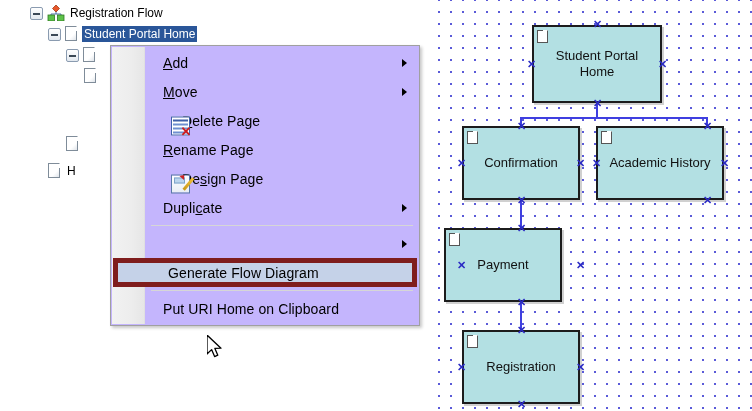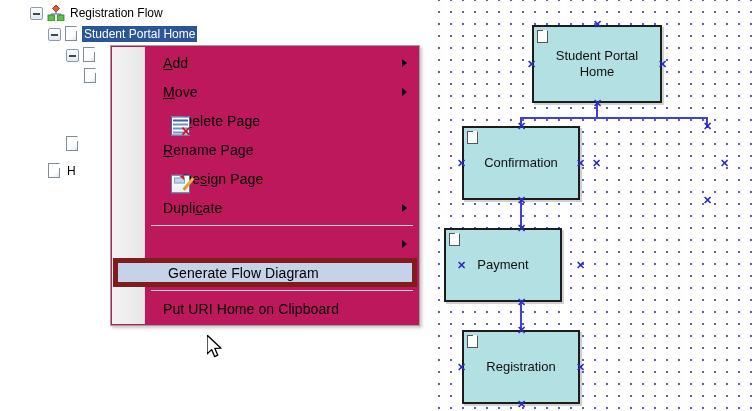--- a/index.html
+++ b/index.html
@@ -81,21 +81,21 @@
   .tree-label.selected {
     background: #2a5699;
     color: #ffffff;
   }
 
   
   #context-menu {
     position: absolute;
     left: 110px; top: 45px;
     width: 310px;
-    background: #be185d;
+    background: #c4b5fd;
     border: 1px solid #a0a0a0;
     box-shadow: 2px 2px 3px rgba(0,0,0,.22);
     box-sizing: border-box;
     padding: 2px 0 2px 0;
   }
   #menu-gutter {
     position: absolute;
     left: 1px; top: 1px;
     width: 32px; bottom: 1px;
     background: linear-gradient(to right,#f2f2f2,#ededed 60%,#e6e6e6);
@@ -396,20 +396,24 @@
   <div class="node" style="left:102px; top:25px; width:130px; height:78px;">
     <span class="dogear"></span>
     <span class="nlabel">Student Portal Home</span>
   </div>
 
   <div class="node" style="left:32px; top:126px; width:118px; height:74px;">
     <span class="dogear"></span>
     <span class="nlabel">Confirmation</span>
   </div>
 
+  <div class="node" style="left:166px; top:126px; width:128px; height:74px;">
+    <span class="dogear"></span>
+    <span class="nlabel">Academic History</span>
+  </div>
 
   <div class="node" style="left:14px; top:228px; width:118px; height:74px;">
     <span class="dogear"></span>
     <span class="nlabel">Payment</span>
   </div>
 
   <div class="node" style="left:32px; top:330px; width:118px; height:74px;">
     <span class="dogear"></span>
     <span class="nlabel">Registration</span>
   </div>

